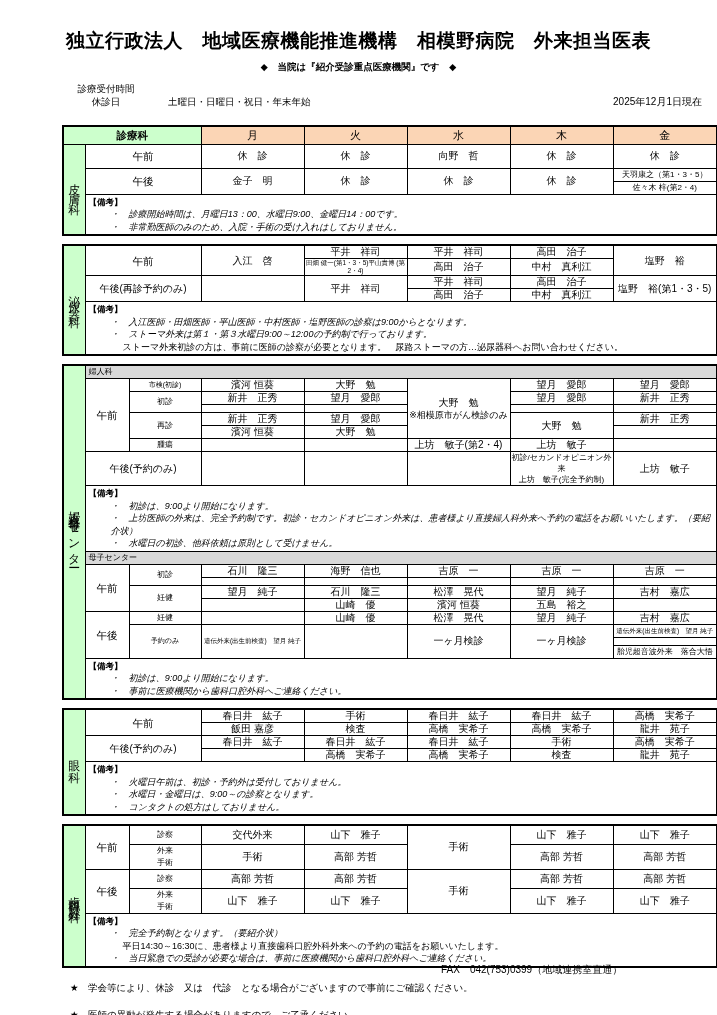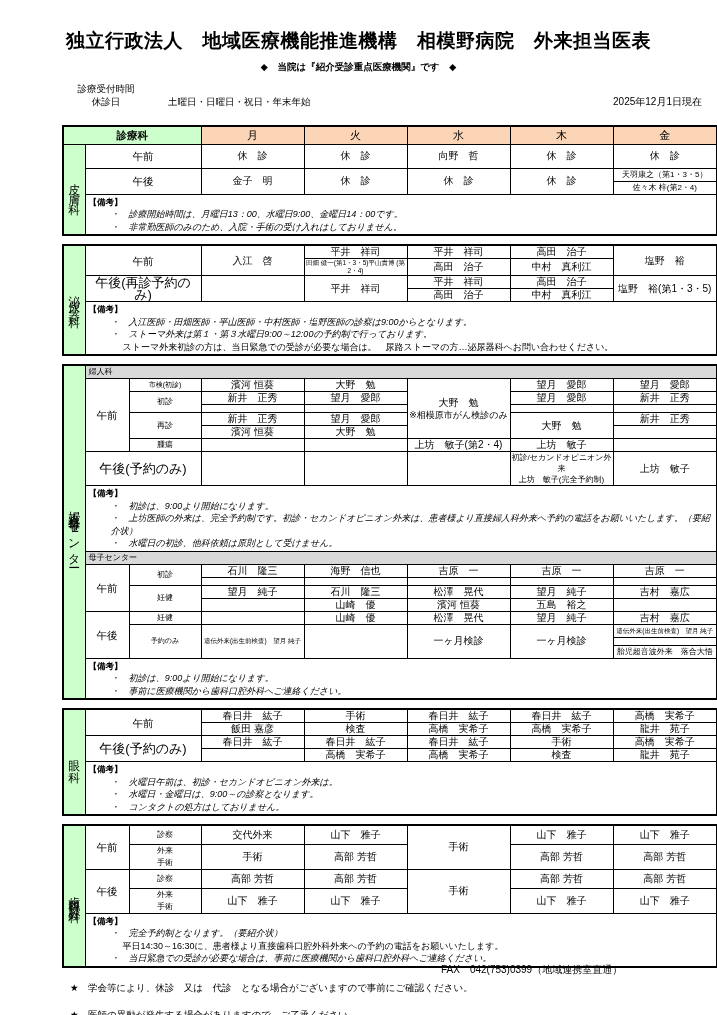--- a/index.html
+++ b/index.html
@@ -18,21 +18,21 @@
   .asof { position:absolute; right:-40px; top:13px; font-size:10px; }
   .sec { margin-left:62px; margin-top:8px; }
   table { border-collapse:collapse; table-layout:fixed; width:654px; border:2px solid #000; }
   td { border:1px solid #000; text-align:center; vertical-align:middle;
        font-size:10px; line-height:12px; height:13px; padding:0 1px; overflow:hidden; }
   td.dayhdr { background:#FBD5B5; font-size:11px; height:18px; }
   td.depthdr { background:#CCFFCC; font-size:10.5px; font-weight:bold; height:18px; }
   td.band { background:#CCFFCC; width:22px; font-size:12px; vertical-align:middle; padding:4px 0;}
   .vtext { writing-mode:vertical-rl; text-orientation:upright; margin:0 auto; letter-spacing:6px; }
   td.rowlab { font-size:10.5px; }
-  td.rowlab-sm { font-size:13px; }
+  td.rowlab-sm { font-size:10px; }
   td.sublab { font-size:8px; }
   td.tiny { font-size:6.5px; line-height:8px;}
   td.small { font-size:8px; line-height:10px;}
   td.subband { background:#D9D9D9; text-align:left; font-size:8px; height:11px; padding-left:3px;}
   td.notes { text-align:left; vertical-align:top; font-size:9px; line-height:12.5px; padding:1px 3px; height:auto;}
   .note-title { font-weight:bold; font-size:8.5px; }
   .note-line { padding-left:22px;font-style:italic; }
   .note-cont { padding-left:34px; }
   td.tall { height:24px; }
   td.h19 { height:19px; line-height:12px;}
@@ -150,21 +150,21 @@
   </tr>
   <tr>
     <td>高田　治子</td>
     <td>中村　真利江</td>
   </tr>
   <tr>
     <td class="notes" colspan="6">
       <div class="note-title">【備考】</div>
       <div class="note-line">・　入江医師・田畑医師・平山医師・中村医師・塩野医師の診察は9:00からとなります。</div>
       <div class="note-line">・　ストーマ外来は第１・第３水曜日9:00～12:00の予約制で行っております。</div>
-      <div class="note-cont">ストーマ外来初診の方は、当日緊急での受診が必要な場合は。　尿路ストーマの方…泌尿器科へお問い合わせください。</div>
+      <div class="note-cont">ストーマ外来初診の方は、事前に医師の診察が必要となります。　尿路ストーマの方…泌尿器科へお問い合わせください。</div>
     </td>
   </tr>
 </tbody>
     </table>
 </div>
 
 <div class="sec">
 <table>
   <colgroup>
         <col style="width:22px">
@@ -356,21 +356,21 @@
   <tr>
     <td></td>
     <td>高橋　実希子</td>
     <td>高橋　実希子</td>
     <td>検査</td>
     <td>龍井　苑子</td>
   </tr>
   <tr>
     <td class="notes" colspan="6">
       <div class="note-title">【備考】</div>
-      <div class="note-line">・　火曜日午前は、初診・セカンドオピニオン外来は。</div>
+      <div class="note-line">・　火曜日午前は、初診・予約外は受付しておりません。</div>
       <div class="note-line">・　水曜日・金曜日は、9:00～の診察となります。</div>
       <div class="note-line">・　コンタクトの処方はしておりません。</div>
     </td>
   </tr>
 </tbody>
     </table>
 </div>
 
 <div class="sec">
 <table>

